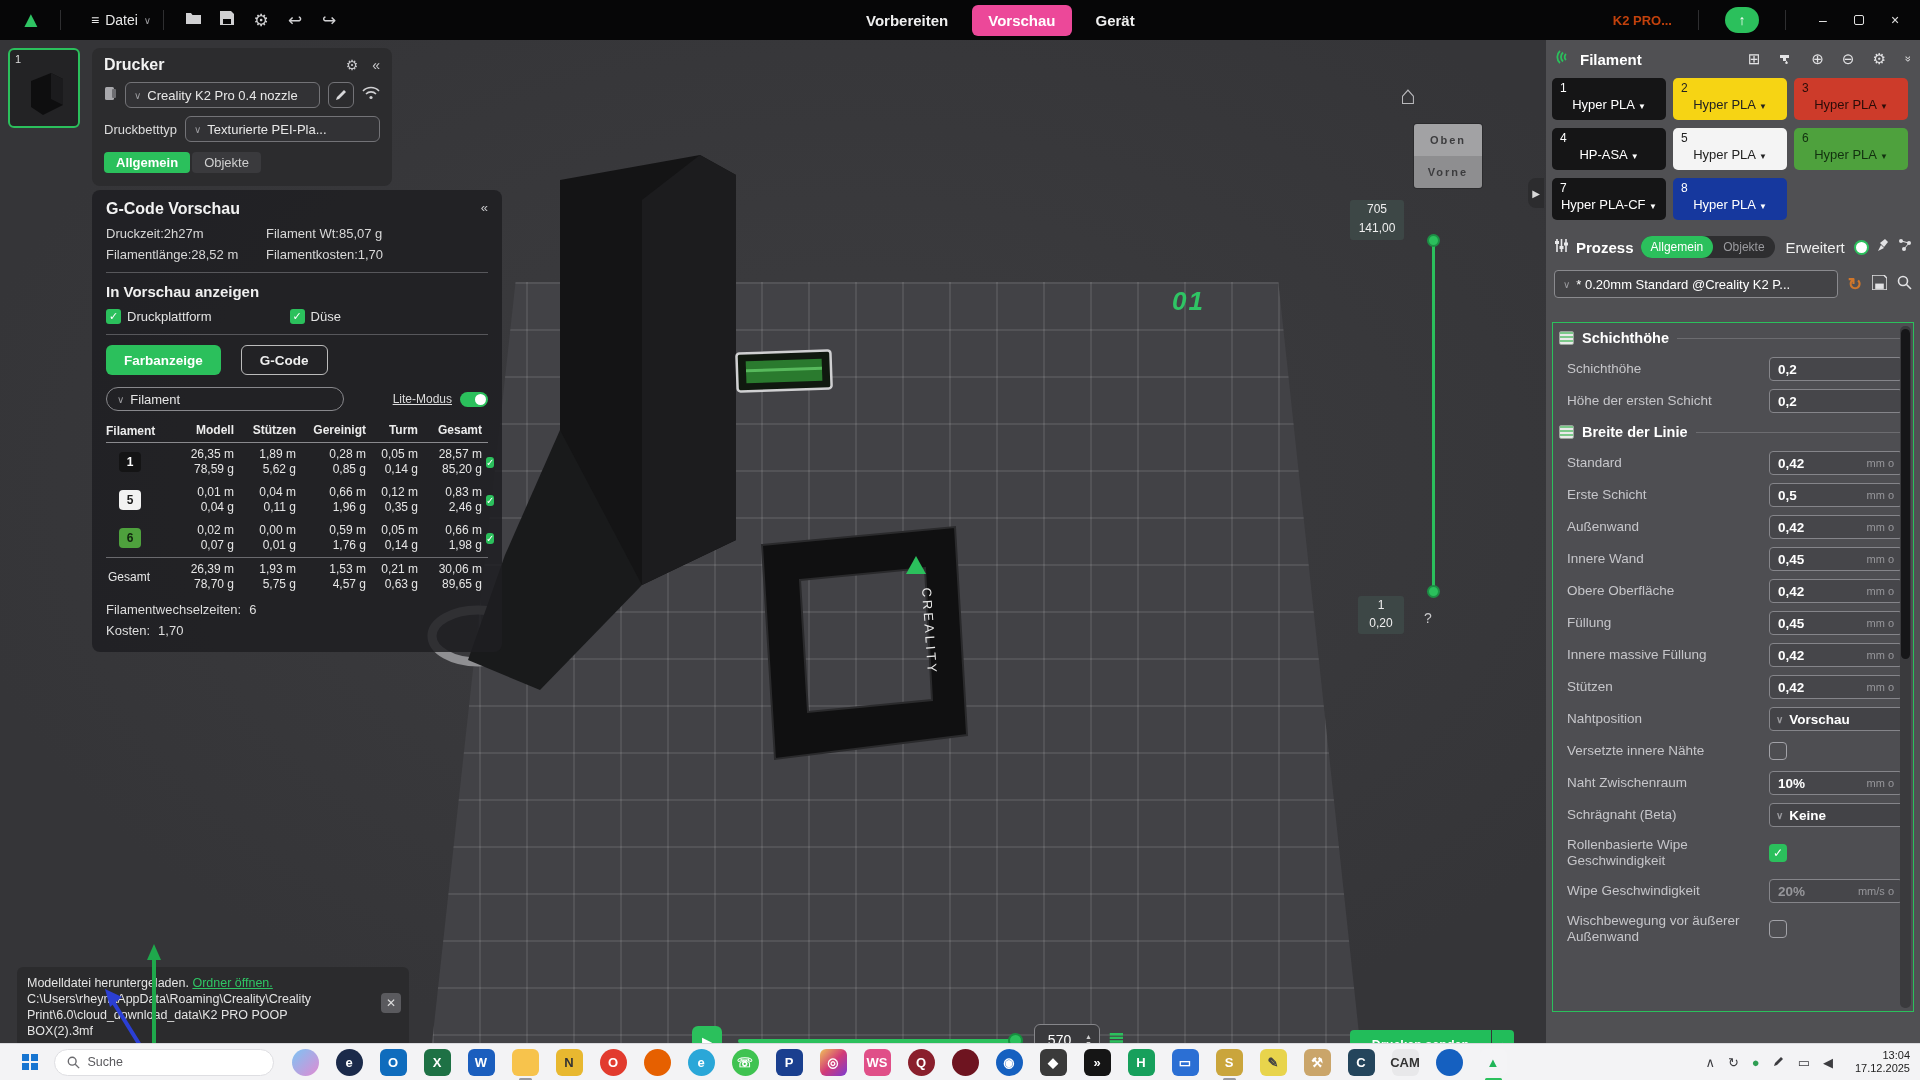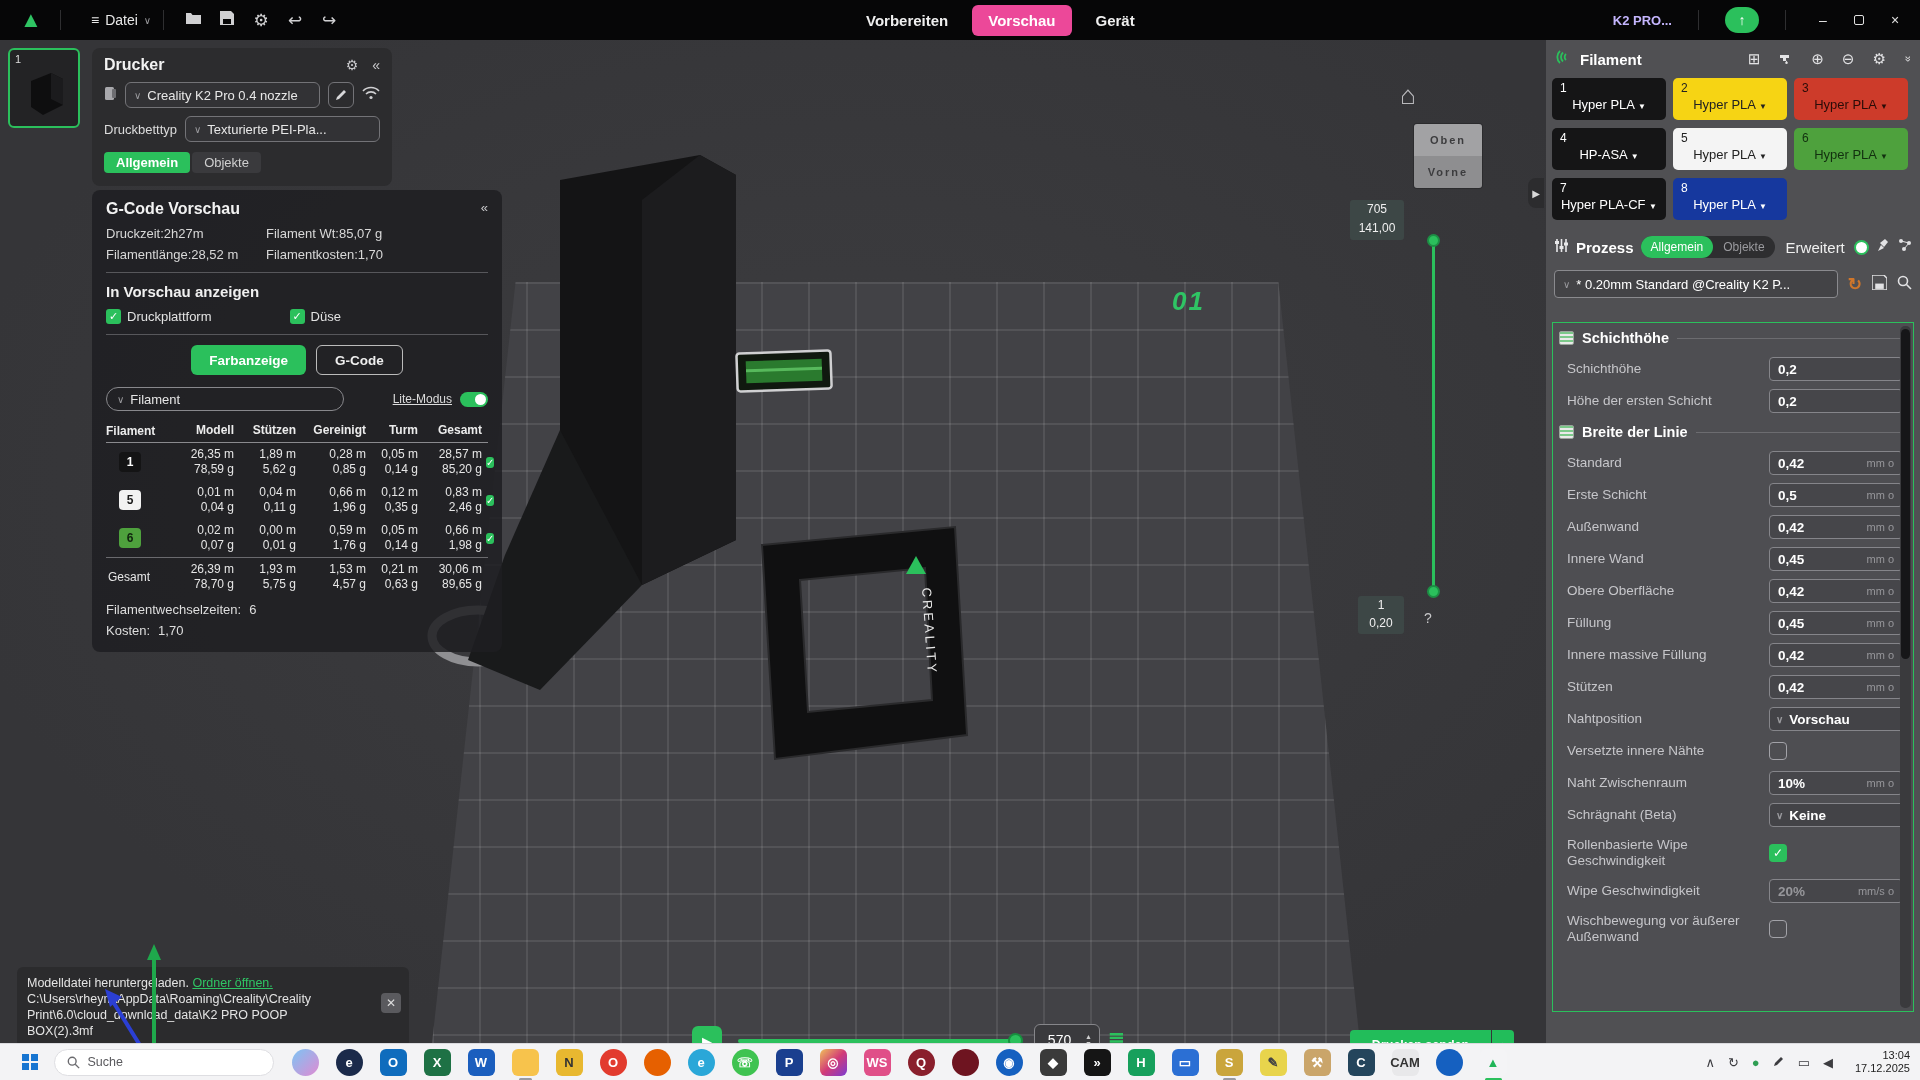--- a/index.html
+++ b/index.html
@@ -9,21 +9,21 @@
   #topbar{position:absolute;left:0;top:0;width:1920px;height:40px;background:#060607;display:flex;align-items:center;z-index:50;}
   .logo{font-size:22px;color:#2fc463;margin-left:14px;width:34px;text-align:center;}
   .menubtn{display:flex;align-items:center;gap:6px;color:#e8e8e8;font-size:14px;margin-left:18px;}
   .vsep{width:1px;height:20px;background:#2e2e30;margin:0 12px;}
   .tbico{color:#d0d0d2;font-size:17px;width:34px;text-align:center;cursor:pointer;}
   .chev{color:#9a9a9e;font-size:10px;}
   #tabs{position:absolute;left:850px;top:0;height:40px;display:flex;align-items:center;gap:8px;}
   .tab{padding:7px 16px;font-size:15px;font-weight:bold;color:#efefef;border-radius:6px;cursor:pointer;}
   .tab.active{background:#ec4899;color:#fff;}
   #winright{position:absolute;right:0;top:0;height:40px;display:flex;align-items:center;gap:14px;padding-right:14px;}
-  .wtitle{color:#c4b5fd;font-size:13px;font-weight:bold;}
+  .wtitle{color:#c2410c;font-size:13px;font-weight:bold;}
   .upbtn{width:34px;height:26px;border-radius:13px;background:#2bc05c;color:#fff;font-size:14px;text-align:center;line-height:26px;}
   .winbtn{color:#e0e0e0;font-size:14px;width:22px;text-align:center;}
   .restore{display:inline-block;width:10px;height:10px;border:1.4px solid #e0e0e0;border-radius:2px;}
   
   #viewport{position:absolute;left:0;top:40px;width:1546px;height:1003px;background:radial-gradient(ellipse at 55% 45%, #3d3d40 0%, #353538 75%);overflow:hidden;}
   #plate{position:absolute;left:432px;top:242px;width:928px;height:761px;
     background-color:#424246;
     background-image:repeating-linear-gradient(to right, rgba(255,255,255,.09) 0 1.5px, transparent 1.5px 47px),
                      repeating-linear-gradient(to bottom, rgba(255,255,255,.09) 0 1.5px, transparent 1.5px 47px);
     clip-path:polygon(9% 0, 91.2% 0, 100% 100%, 0 100%);}
@@ -79,21 +79,21 @@
   .seg .off{background:#3a3a3d;color:#cfcfcf;margin-left:2px;}
   #gcodePanel{position:absolute;left:92px;top:190px;width:410px;height:462px;background:rgba(30,30,33,.84);border-radius:8px;z-index:40;padding:10px 14px;}
   #gcodePanel .title{font-size:16px;font-weight:bold;color:#f2f2f2;}
   .collapse2{float:right;color:#c9c9cc;font-size:13px;}
   #gstats{display:grid;grid-template-columns:160px 1fr;row-gap:6px;margin-top:8px;font-size:13px;color:#d8d8d8;}
   .hr{height:1px;background:#57575b;margin:10px 0;}
   .sect{font-size:15px;font-weight:bold;color:#f0f0f0;}
   #gchecks{display:flex;gap:78px;margin-top:9px;}
   .ckitem{display:flex;align-items:center;gap:6px;font-size:13px;color:#e2e2e2;}
   .ckbox{width:15px;height:15px;border-radius:3px;background:#2bc05c;color:#fff;font-size:11px;text-align:center;line-height:15px;}
-  #gbtns{display:flex;gap:10px;justify-content:center;}
+  #gbtns{display:flex;gap:20px;}
   .gbtn{height:30px;padding:0 18px;border-radius:6px;font-size:13.5px;font-weight:bold;display:flex;align-items:center;}
   .gbtn.on{background:#2bc05c;color:#fff;}
   .gbtn.off{border:1px solid #bbb;color:#efefef;}
   #filrow{display:flex;align-items:center;margin-top:12px;}
   #filsel{display:flex;align-items:center;gap:6px;border:1px solid #88888c;border-radius:12px;height:24px;padding:0 10px;font-size:13px;width:238px;}
   #litem{margin-left:auto;font-size:12px;color:#dcdcdc;text-decoration:underline;}
   .toggle{width:28px;height:15px;border-radius:8px;background:#2bc05c;position:relative;margin-left:8px;}
   .toggle::after{content:"";position:absolute;right:2px;top:2px;width:11px;height:11px;border-radius:50%;background:#fff;}
   .ftable{margin-top:8px;font-size:12px;}
   .frow{display:grid;grid-template-columns:48px 84px 62px 70px 52px 64px 20px;align-items:center;}

